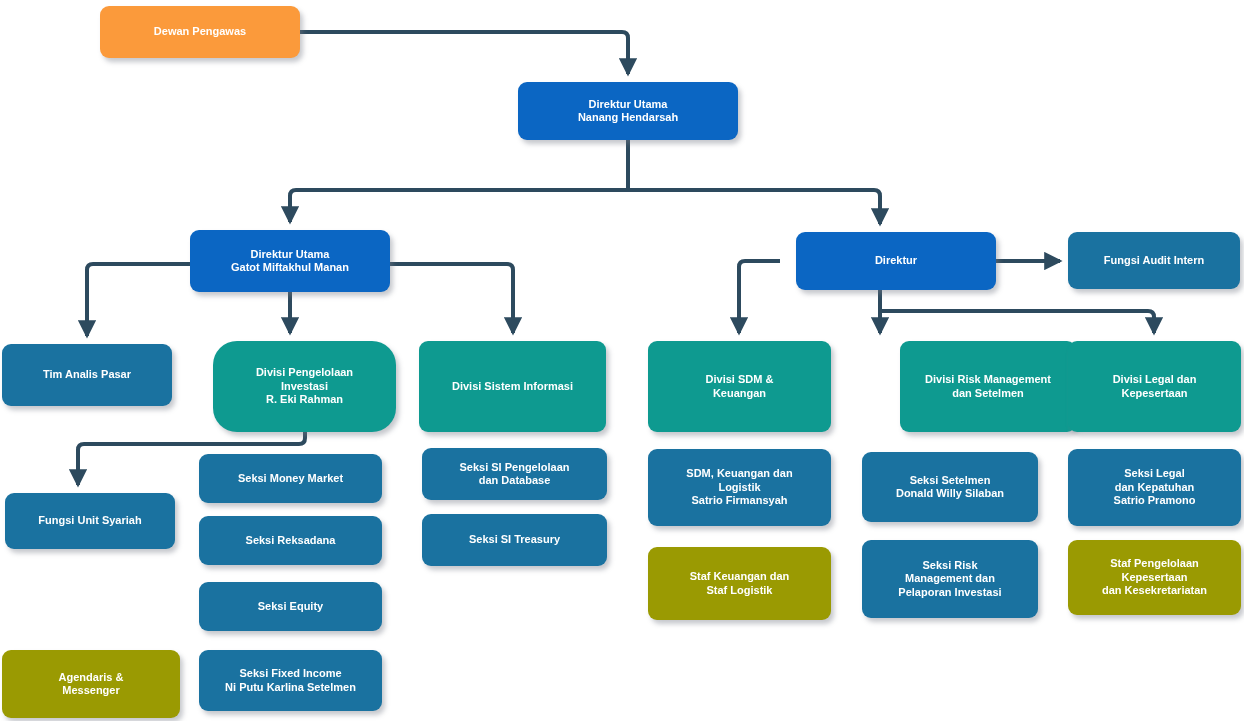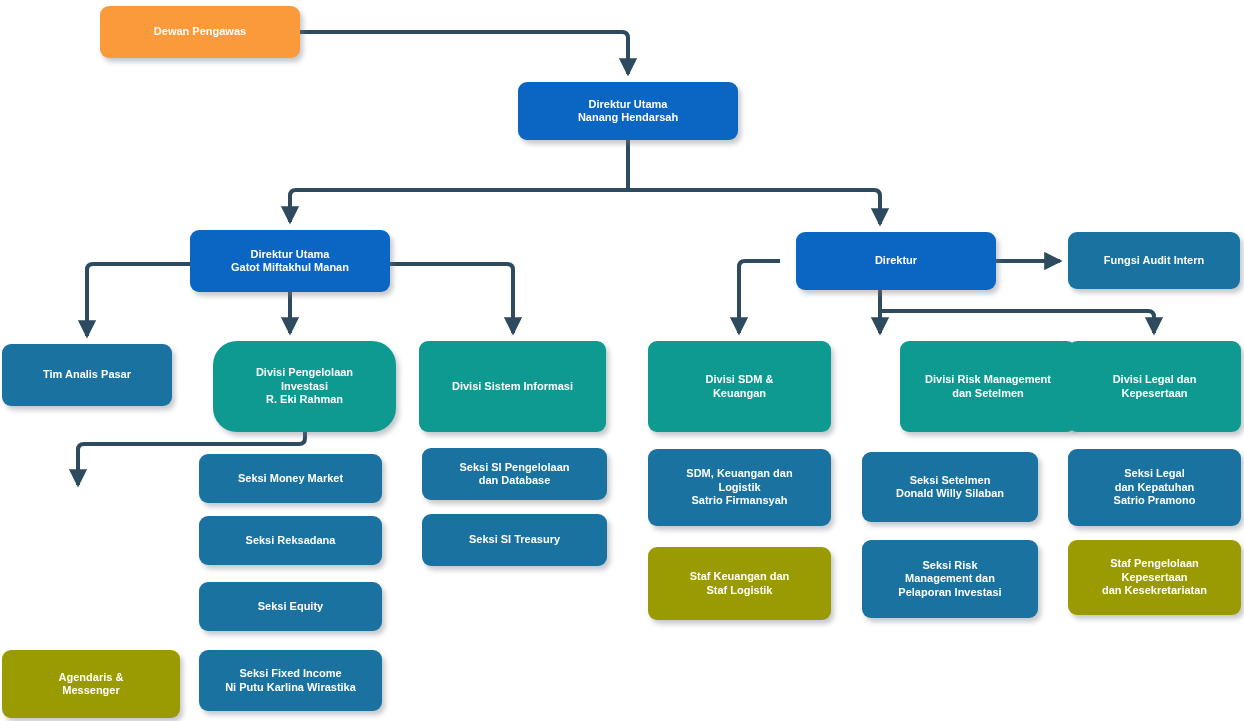--- a/index.html
+++ b/index.html
@@ -113,32 +113,35 @@
 Keuangan</span>
     </div>
     <div class="node c-teal" style="left: 862px; top: 341px; width: 176px; height: 91px; margin-left: 38px;">
       <span class="lbl">Divisi Risk Management
 dan Setelmen</span>
     </div>
     <div class="node c-teal" style="left: 1068px; top: 341px; width: 173px; height: 91px;">
       <span class="lbl">Divisi Legal dan
 Kepesertaan</span>
     </div>
+    <div class="node c-steel" style="left: 5px; top: 493px; width: 170px; height: 56px;">
+      <span class="lbl">Fungsi Unit Syariah</span>
+    </div>
     <div class="node c-steel" style="left: 199px; top: 454px; width: 183px; height: 49px;">
       <span class="lbl">Seksi Money Market</span>
     </div>
     <div class="node c-steel" style="left: 199px; top: 516px; width: 183px; height: 49px;">
       <span class="lbl">Seksi Reksadana</span>
     </div>
     <div class="node c-steel" style="left: 199px; top: 582px; width: 183px; height: 49px;">
       <span class="lbl">Seksi Equity</span>
     </div>
     <div class="node c-steel" style="left: 199px; top: 650px; width: 183px; height: 61px;">
       <span class="lbl">Seksi Fixed Income
-Ni Putu Karlina Wirastika</span>
+Ni Putu Karlina Setelmen</span>
     </div>
     <div class="node c-olive" style="left: 2px; top: 650px; width: 178px; height: 68px;">
       <span class="lbl">Agendaris &amp;
 Messenger</span>
     </div>
     <div class="node c-steel" style="left: 422px; top: 448px; width: 185px; height: 52px;">
       <span class="lbl">Seksi SI Pengelolaan
 dan Database</span>
     </div>
     <div class="node c-steel" style="left: 422px; top: 514px; width: 185px; height: 52px;">

